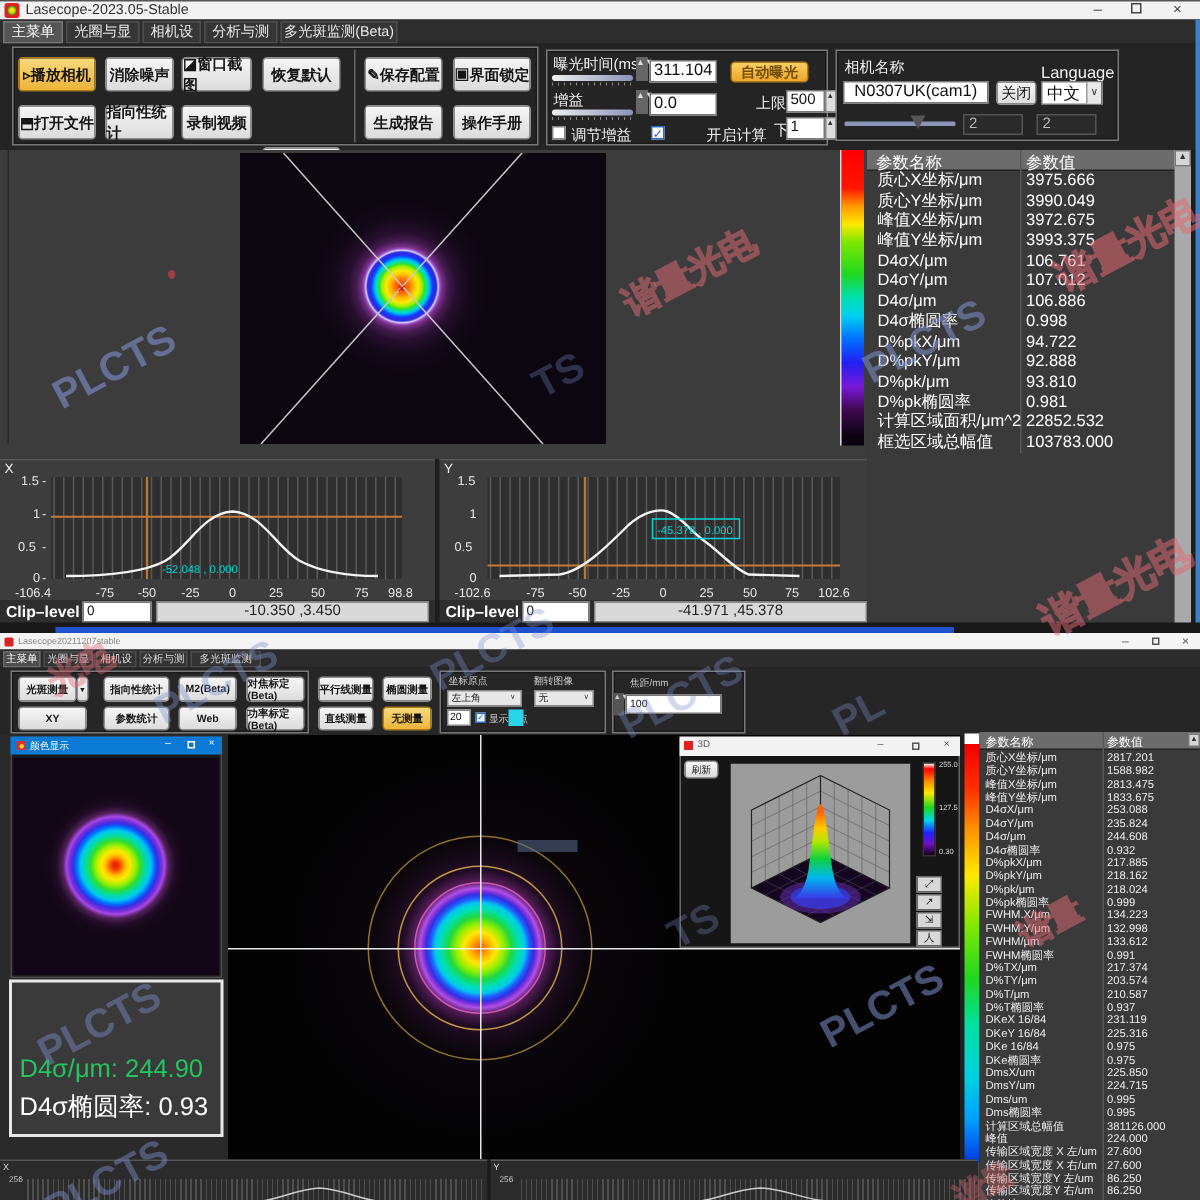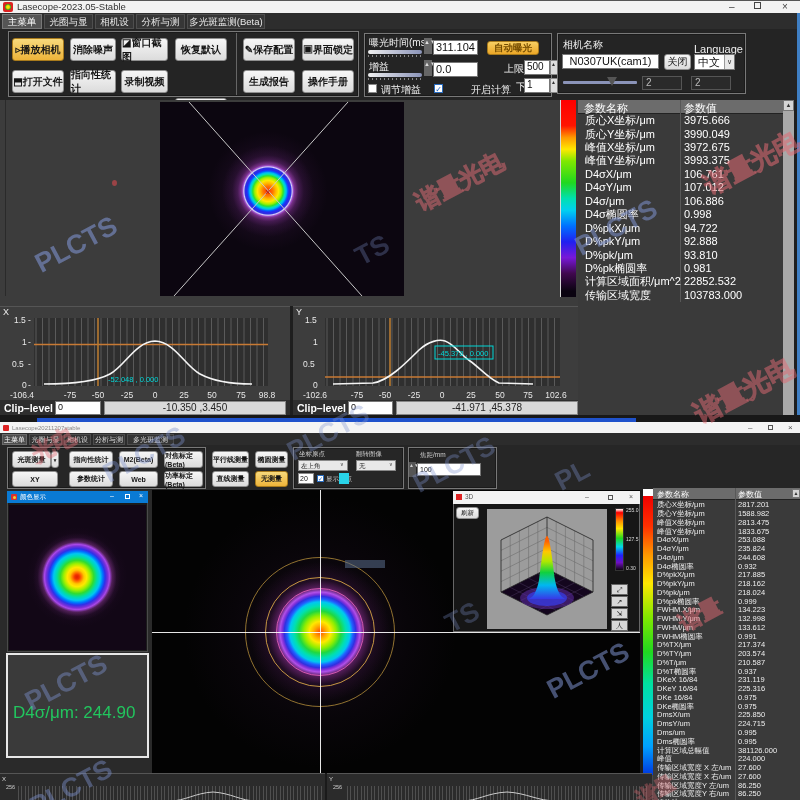--- a/index.html
+++ b/index.html
@@ -125,21 +125,21 @@
 <div class="t1n" style="top:221.6px">D%pkX/μm</div>
     <div class="t1v" style="top:221.6px">94.722</div>
 <div class="t1n" style="top:235.0px">D%pkY/μm</div>
     <div class="t1v" style="top:235.0px">92.888</div>
 <div class="t1n" style="top:248.5px">D%pk/μm</div>
     <div class="t1v" style="top:248.5px">93.810</div>
 <div class="t1n" style="top:261.9px">D%pk椭圆率</div>
     <div class="t1v" style="top:261.9px">0.981</div>
 <div class="t1n" style="top:275.4px">计算区域面积/μm^2</div>
     <div class="t1v" style="top:275.4px">22852.532</div>
-<div class="t1n" style="top:288.8px">传输区域宽度</div>
+<div class="t1n" style="top:288.8px">框选区域总幅值</div>
     <div class="t1v" style="top:288.8px">103783.000</div>
 
 <div class="abs" style="left:783px;top:100px;width:11px;height:318px;background:#a9a9a9;"></div>
 <div class="abs" style="left:783px;top:100px;width:11px;height:11px;background:#d5d5d5;border:1px solid #777;color:#333;font-size:6px;text-align:center;line-height:9px;">▲</div>
 <div class="abs" style="left:797px;top:13px;width:3px;height:405px;background:#3f7fc4;"></div>
 
 <div class="abs" style="left:0;top:306px;width:290px;height:94px;background:#3d3d3d;border-top:1px solid #555;"></div>
 <div class="abs" style="left:3px;top:307px;font-size:9px;color:#eee;">X</div>
 <svg class="abs" style="left:0;top:306px;" width="290" height="94">
   <rect x="34" y="12" width="234" height="68" fill="#2f2f2f"></rect>
@@ -354,20 +354,21 @@
 <div class="abs" style="left:110px;top:492px;font-size:7px;color:#fff;">–</div>
 <div class="abs" style="left:125px;top:494px;width:5px;height:5px;border:1px solid #fff;"></div>
 <div class="abs" style="left:139px;top:492px;font-size:7px;color:#fff;">×</div>
 <div class="abs" style="left:9px;top:505px;width:137px;height:145px;background:#120716;overflow:hidden;">
   <div class="abs" style="left:11px;top:15px;width:114px;height:114px;background:radial-gradient(circle closest-side,rgba(140,55,150,0.22),rgba(90,35,100,0.1) 60%,transparent 88%);"></div>
   <div class="abs" style="left:24px;top:28px;width:88px;height:88px;background:radial-gradient(circle closest-side,#e02000 0%,#f03000 5%,#ff7000 10%,#ffc800 16%,#ffe800 22%,#a0f000 30%,#30dc30 38%,#00dca8 46%,#00c8f0 53%,#0070ff 59%,#3030e8 64%,#7830d8 70%,#a848e8 74%,rgba(150,60,160,0.45) 80%,rgba(80,30,90,0.18) 90%,rgba(24,10,28,0) 100%);"></div>
 </div>
 
 <div class="abs" style="left:6px;top:653px;width:143px;height:105px;background:#3a3a3a;border:2px solid #e8e8e8;overflow:hidden;">
   <div style="position:absolute;left:5px;top:48px;width:200px;font-size:17px;color:#22c55e;white-space:nowrap;">D4σ/μm: 244.90</div>
+  <div style="position:absolute;left:5px;top:70.5px;width:200px;font-size:17px;color:#fff;white-space:nowrap;">D4σ椭圆率: 0.93</div>
 </div>
 
 <div class="abs" style="left:453px;top:492px;width:187px;height:140px;background:#161616;border:1px solid #666;"></div>
 <div class="abs" style="left:453px;top:491px;width:187px;height:13px;background:#f2f2f2;"></div>
 <div class="abs" style="left:456px;top:494px;width:6px;height:6px;background:#d22;"></div>
 <div class="abs" style="left:465px;top:493px;font-size:6.5px;color:#555;">3D</div>
 <div class="abs" style="left:585px;top:493px;font-size:7px;color:#555;">–</div>
 <div class="abs" style="left:608px;top:495px;width:5px;height:5px;border:1px solid #555;"></div>
 <div class="abs" style="left:629px;top:493px;font-size:7px;color:#555;">×</div>
 <div class="btn" style="left:456px;top:507px;width:23px;height:12px;font-size:6.5px;font-weight:normal;">刷新</div>

